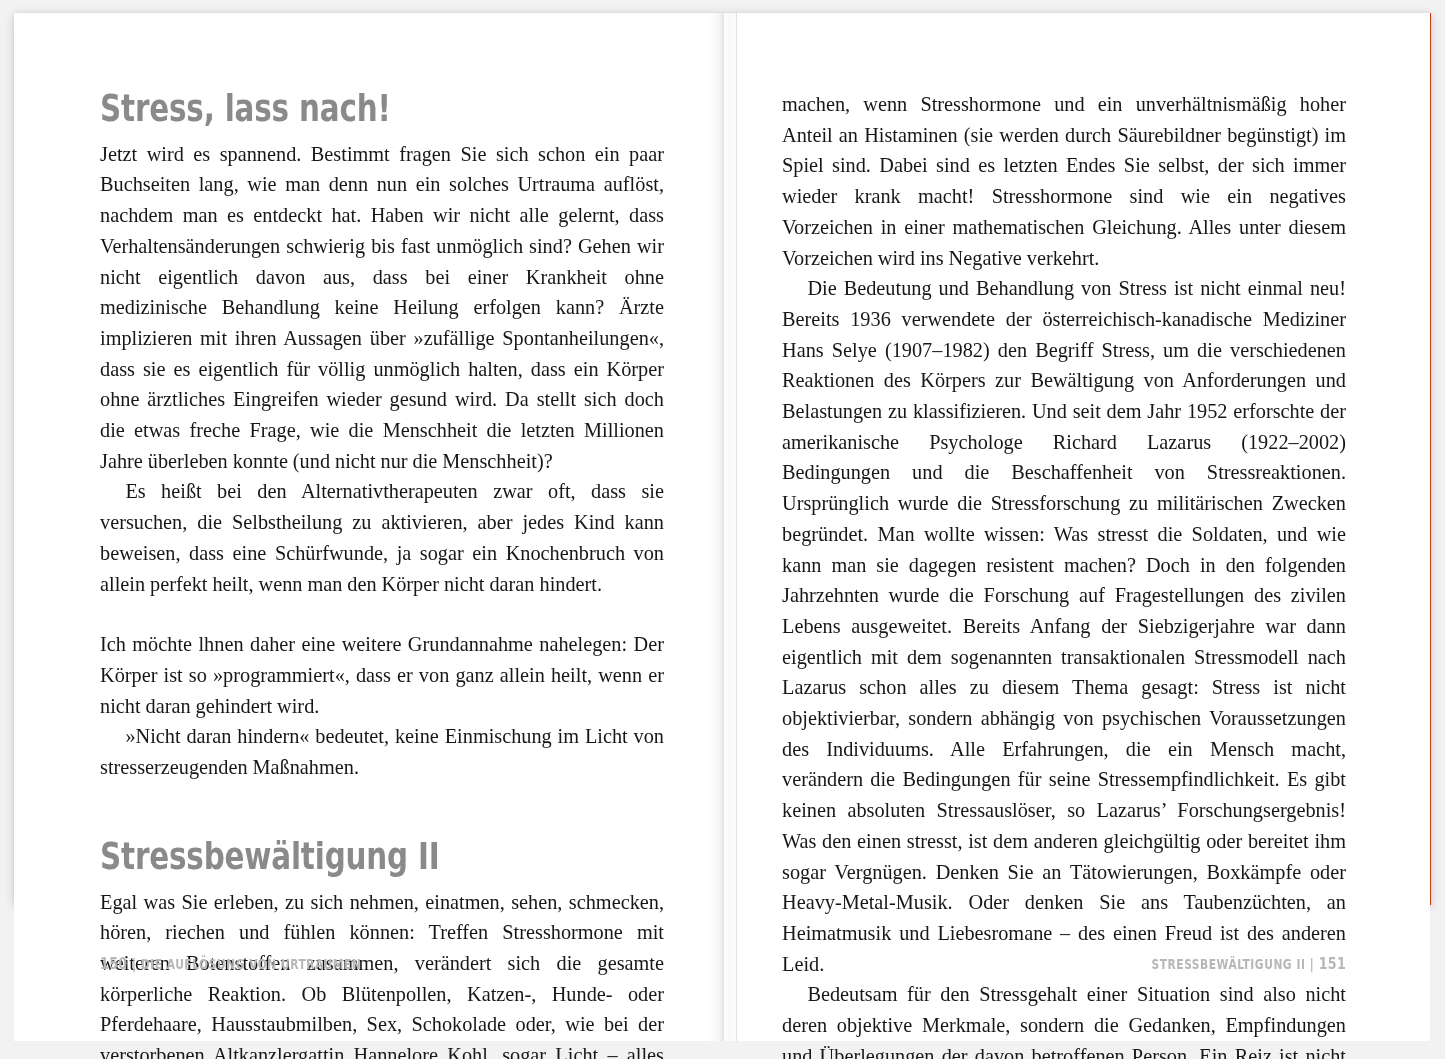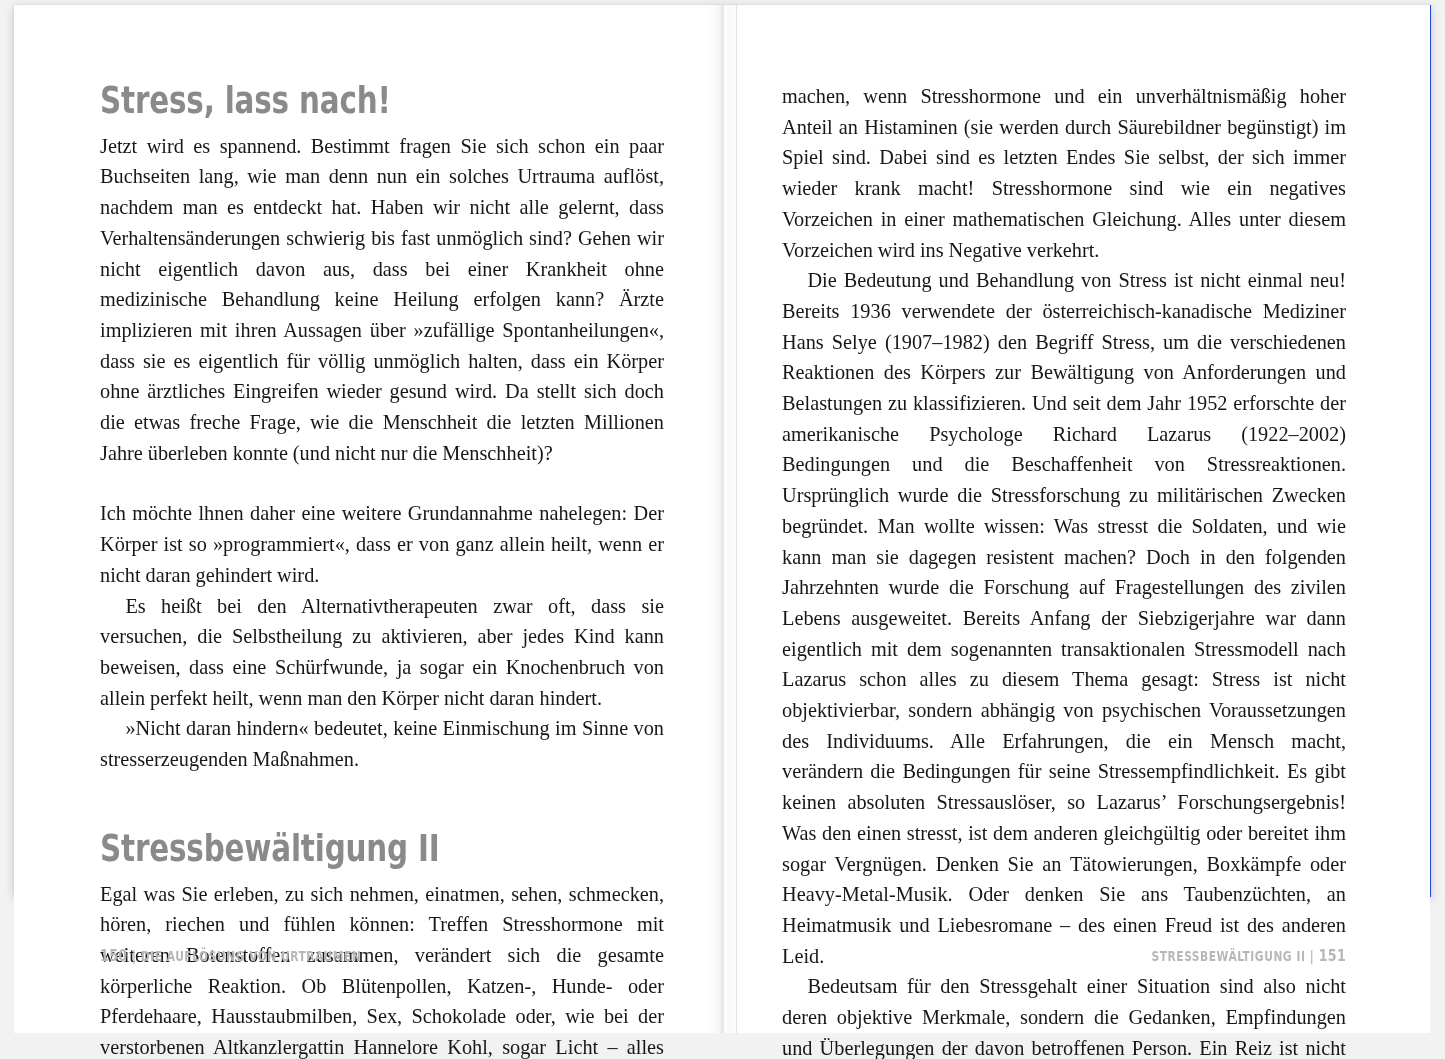--- a/index.html
+++ b/index.html
@@ -11,25 +11,25 @@
     width: 1445px;
     height: 1059px;
     background: #f2f2f2;
     font-family: "Liberation Serif", serif;
     overflow: hidden;
   }
 
   .spread {
     position: absolute;
     left: 14px;
-    top: 5px;
+    top: 13px;
     width: 1417px;
     height: 892px;
     display: flex;
-    background: #1d4ed8;
+    background: #c2410c;
     box-shadow: 0 2px 10px rgba(0,0,0,0.16), 0 0 2px rgba(0,0,0,0.10);
   }
 
   .page {
     position: relative;
     width: 708px;
     height: 1028px;
     background: #ffffff;
     box-sizing: border-box;
   }
@@ -140,25 +140,25 @@
 
 <div class="spread">
 
   <div class="page page-left">
     <div class="textcol">
 
       <h1 class="heading">Stress, lass nach!</h1>
 
       <p class="body">Jetzt wird es spannend. Bestimmt fragen Sie sich schon ein paar Buchseiten lang, wie man denn nun ein solches Urtrauma auflöst, nachdem man es entdeckt hat. Haben wir nicht alle gelernt, dass Verhaltensänderungen schwierig bis fast unmöglich sind? Gehen wir nicht eigentlich davon aus, dass bei einer Krankheit ohne medizinische Behandlung keine Heilung erfolgen kann? Ärzte implizieren mit ihren Aussagen über »zufällige Spontanheilungen«, dass sie es eigentlich für völlig unmöglich halten, dass ein Körper ohne ärztliches Eingreifen wieder gesund wird. Da stellt sich doch die etwas freche Frage, wie die Menschheit die letzten Millionen Jahre überleben konnte (und nicht nur die Menschheit)?</p>
 
+      <p class="body indent">Es heißt bei den Alternativtherapeuten zwar oft, dass sie versuchen, die Selbstheilung zu aktivieren, aber jedes Kind kann beweisen, dass eine Schürfwunde, ja sogar ein Knochenbruch von allein perfekt heilt, wenn man den Körper nicht daran hindert.</p>
+
       <p class="body gap">Ich möchte lhnen daher eine weitere Grundannahme nahelegen: Der Körper ist so »programmiert«, dass er von ganz allein heilt, wenn er nicht daran gehindert wird.</p>
 
-      <p class="body indent">Es heißt bei den Alternativtherapeuten zwar oft, dass sie versuchen, die Selbstheilung zu aktivieren, aber jedes Kind kann beweisen, dass eine Schürfwunde, ja sogar ein Knochenbruch von allein perfekt heilt, wenn man den Körper nicht daran hindert.</p>
-
-      <p class="body indent">»Nicht daran hindern« bedeutet, keine Einmischung im Sinne von stresserzeugenden Maßnahmen.</p>
+      <p class="body indent">»Nicht daran hindern« bedeutet, keine Einmischung im Licht von stresserzeugenden Maßnahmen.</p>
 
 
       <h1 class="heading second">Stressbewältigung II</h1>
 
       <p class="body">Egal was Sie erleben, zu sich nehmen, einatmen, sehen, schmecken, hören, riechen und fühlen können: Treffen Stresshormone mit weiteren Botenstoffen zusammen, verändert sich die gesamte körperliche Reaktion. Ob Blütenpollen, Katzen-, Hunde- oder Pferdehaare, Hausstaubmilben, Sex, Schokolade oder, wie bei der verstorbenen Altkanzlergattin Hannelore Kohl, sogar Licht – alles noch so Harmlose kann Sie krank</p>
 
     </div>
 
     <div class="folio folio-left">
       <span class="num">150</span><span class="sep">|</span><span class="cap">DIE AUFLÖSUNG VON URTRAUMEN</span>

